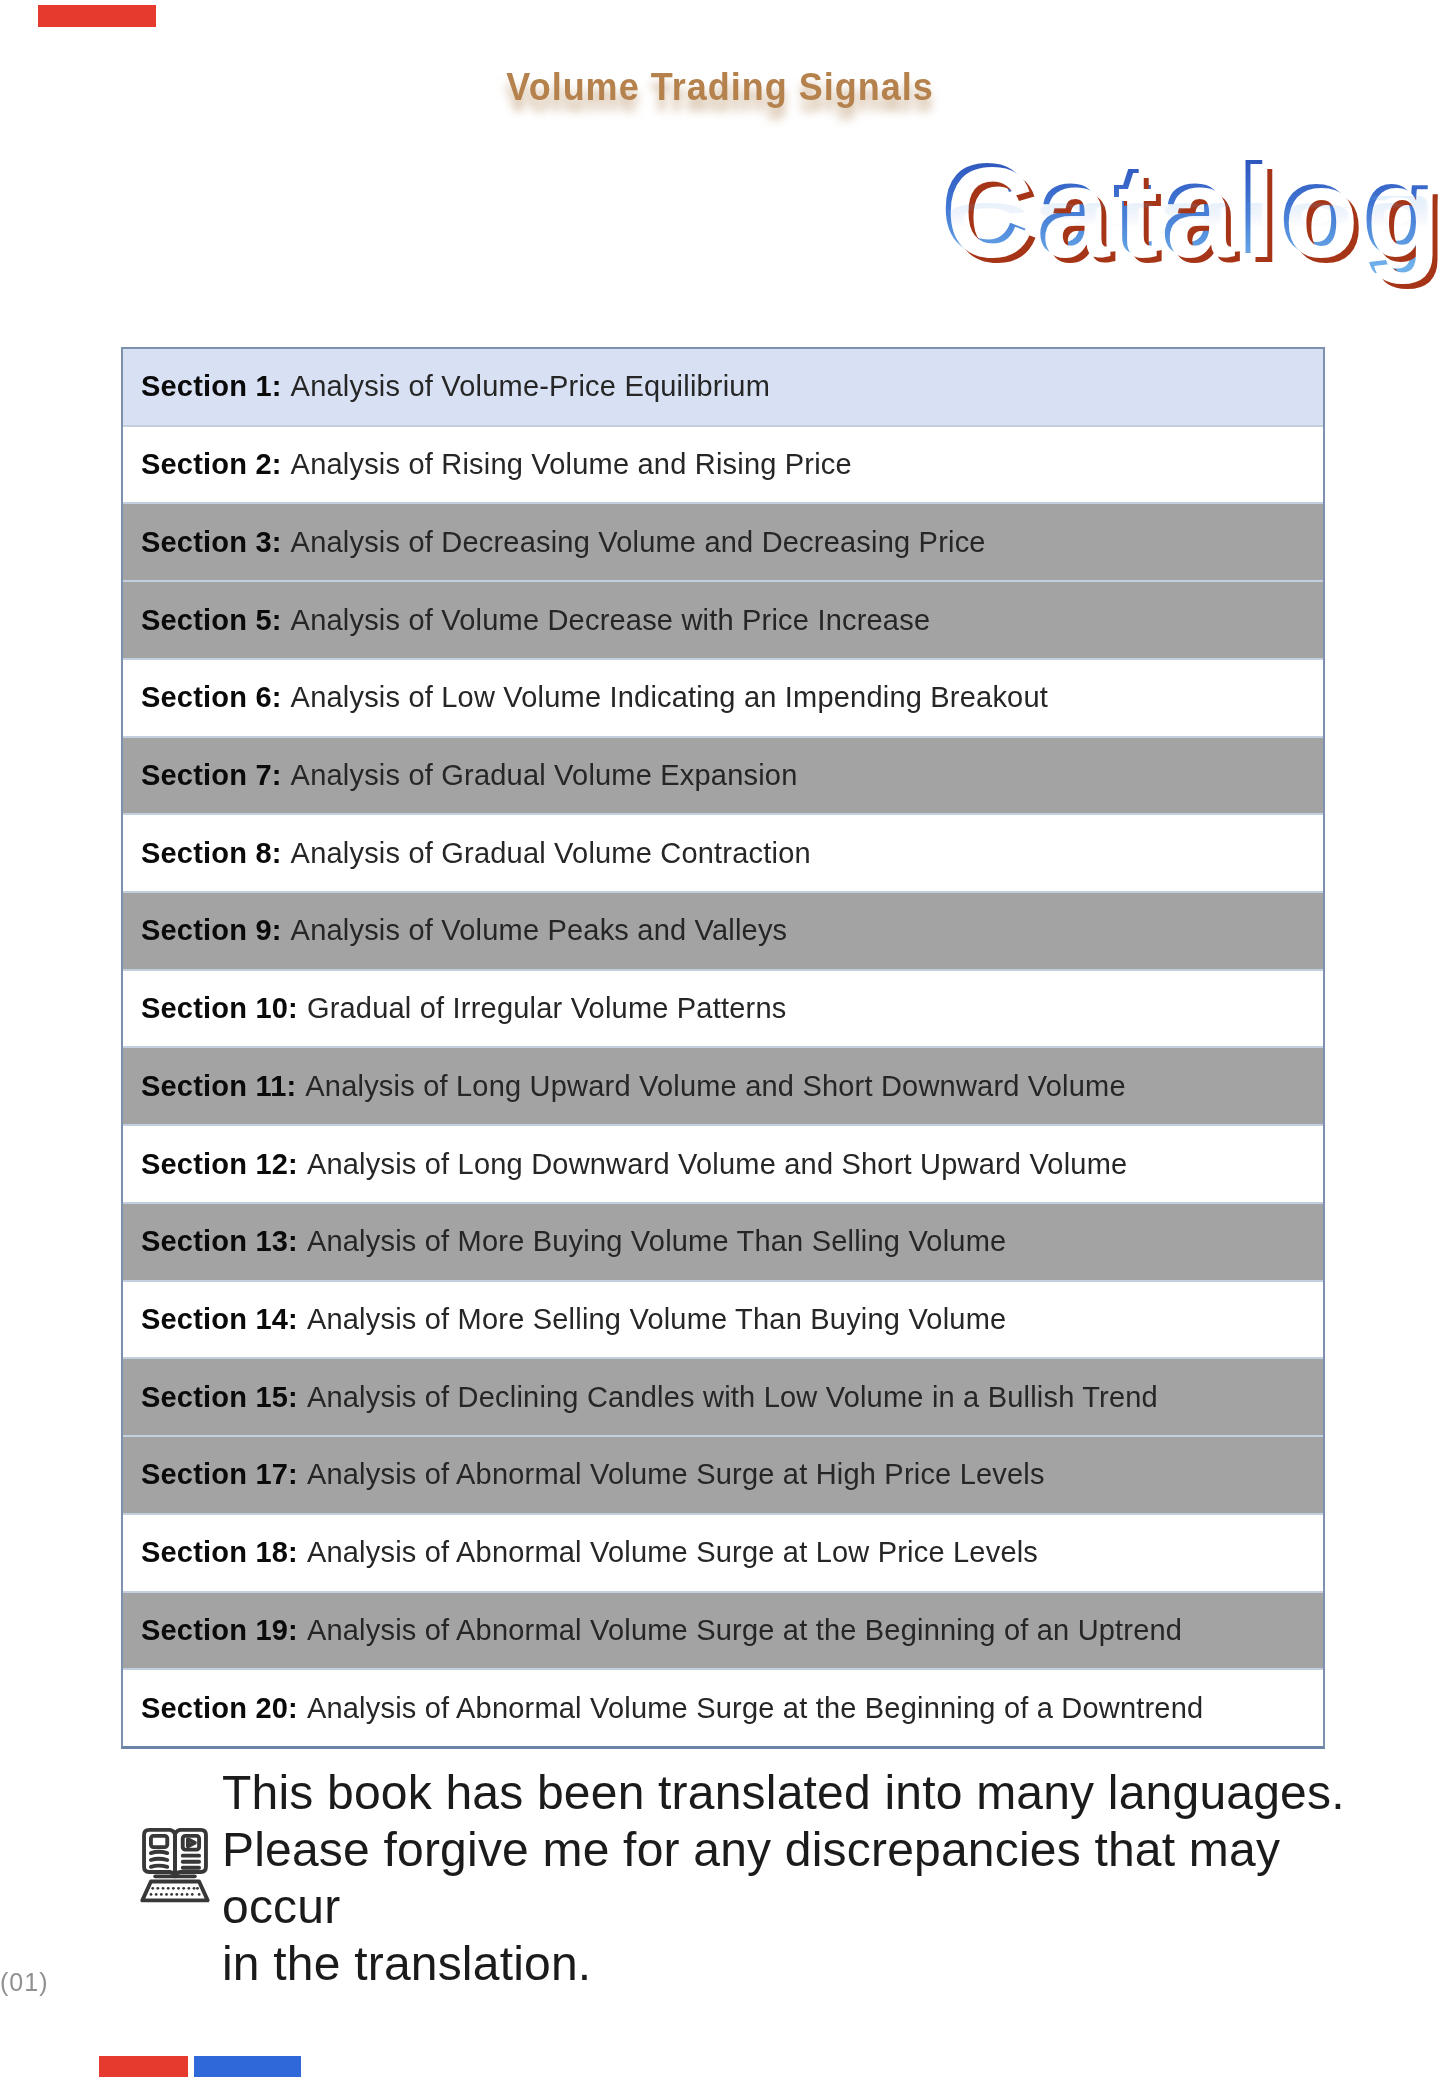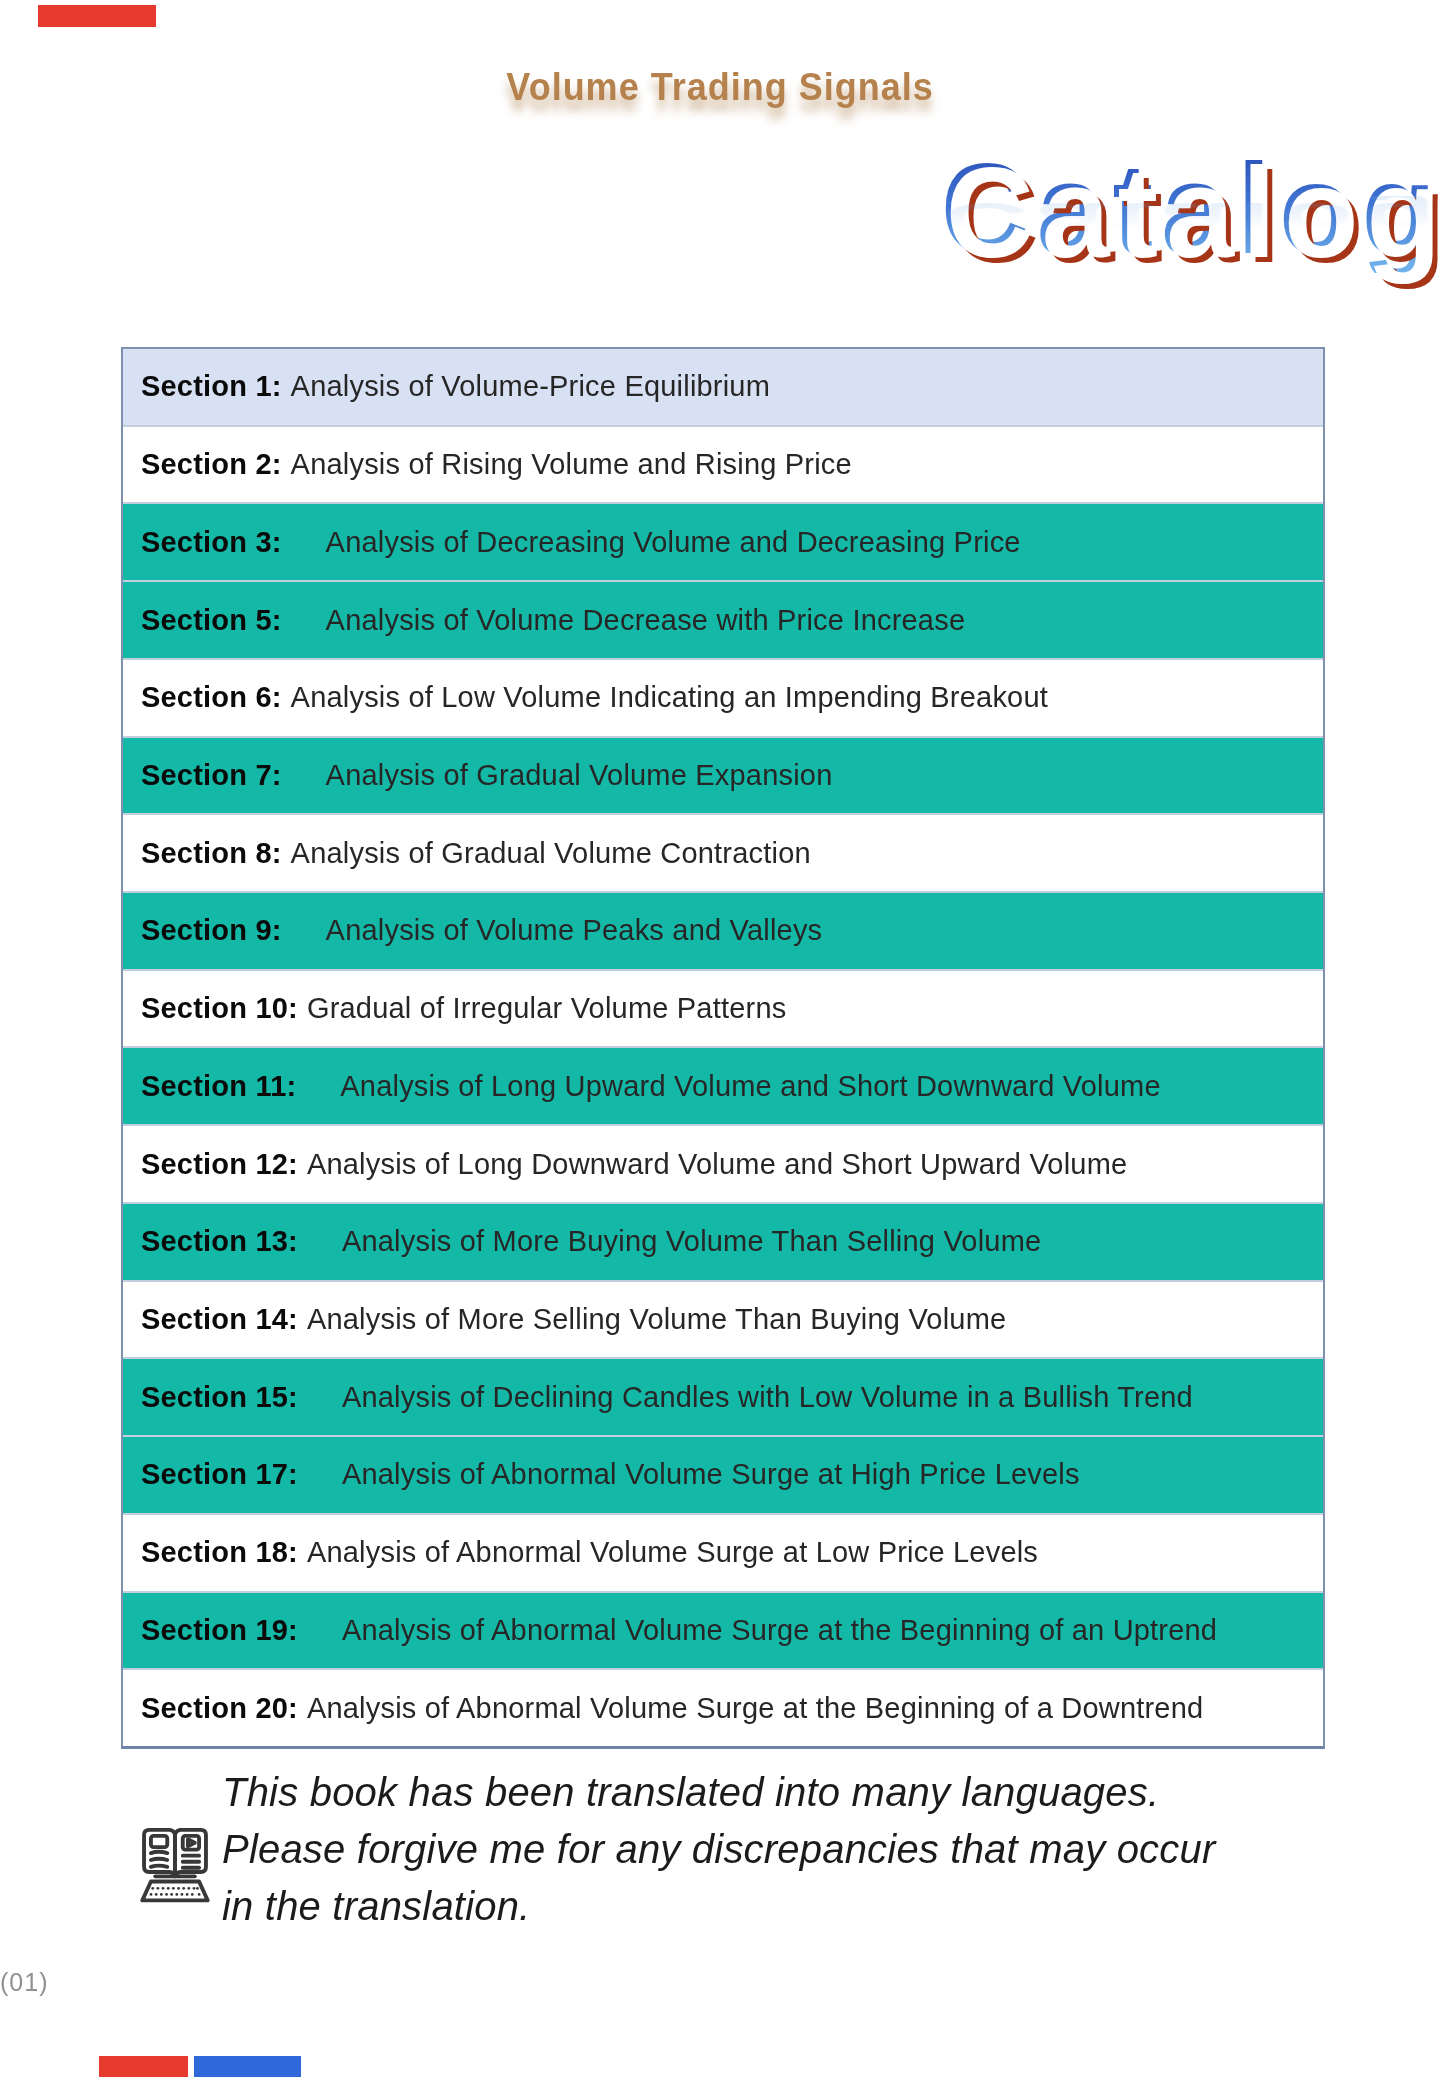--- a/index.html
+++ b/index.html
@@ -50,27 +50,27 @@
     box-sizing:border-box;background:#fff;text-align:center;
   }
   .toc-row{
     flex:1;display:flex;align-items:center;
     padding-left:18px;box-sizing:border-box;
     border-bottom:2px solid #c3cedf;
     font-size:29px;color:#262626;letter-spacing:.2px;white-space:nowrap;overflow:hidden;
   }
   .toc-row:last-child{border-bottom:none;}
   .toc-row.first{background:#d8e1f3;}
-  .toc-row.odd{background:#14b8a6;gap:35px;}
+  .toc-row.odd{background:#a3a3a3;}
   .toc-row.even{background:#ffffff;}
   .sec-label{font-weight:bold;color:#0a0a0a;margin-right:9px;}
 
   
   .footer-note{position:absolute;left:222px;top:1764px;width:1130px;
-    font-size:40px;line-height:57px;color:#1b1b1b;letter-spacing:.2px;font-style:italic;}
+    font-size:48px;line-height:57px;color:#1b1b1b;letter-spacing:.2px;}
   .footer-icon{position:absolute;left:132px;top:1823px;width:86px;height:86px;}
 
   .page-number{position:absolute;left:0;top:1968px;width:1440px;
     font-size:25px;color:#909090;letter-spacing:1px;}
 </style>
 </head>
 <body>
 
 <div class="marker top-red" style="background: rgb(230, 58, 46);"></div>
 <div class="marker bottom-red" style="background: rgb(230, 58, 46);"></div>

